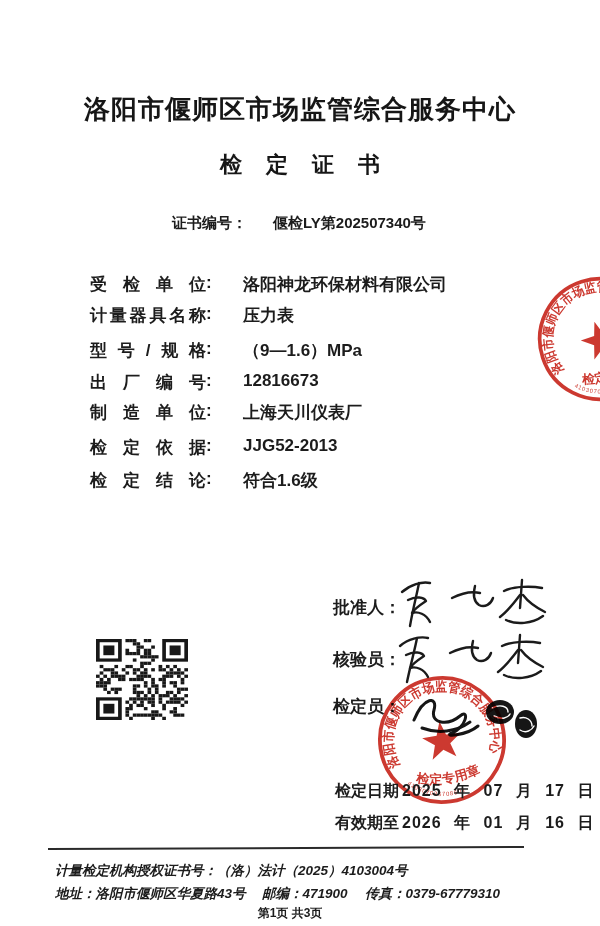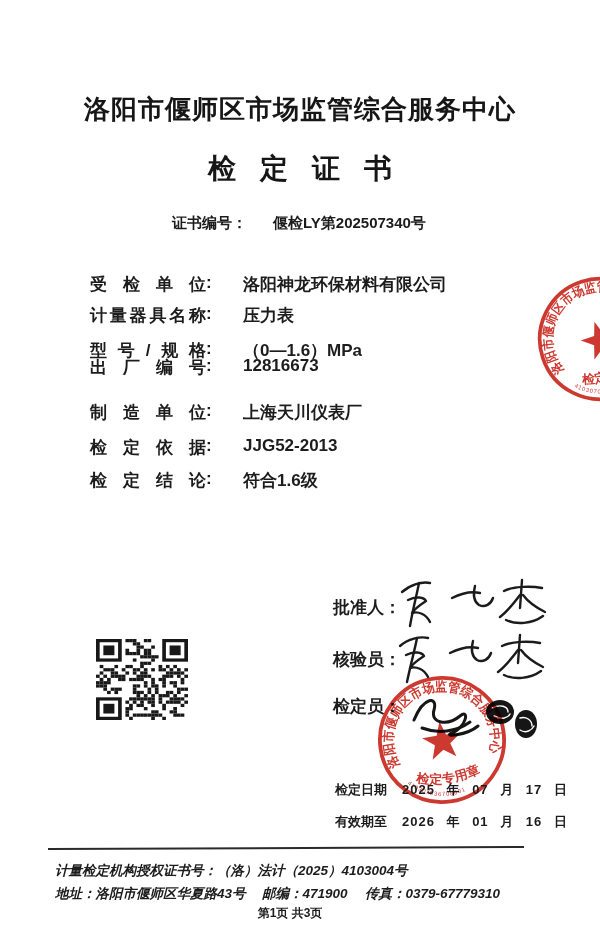--- a/index.html
+++ b/index.html
@@ -7,43 +7,43 @@
     position:relative;width:600px;height:926px;margin:2px auto;
     background:#ffffff;overflow:hidden;
     font-family:"Liberation Sans","DejaVu Sans",sans-serif;
     color:#1c1c1c;
   }
   .abs{position:absolute;}
   
   .org-title{left:0;top:90px;width:600px;text-align:center;
     font-size:26px;font-weight:bold;letter-spacing:1px;color:#161616;}
   .doc-title{left:0;top:148px;width:600px;text-align:center;
-    font-size:28px;font-weight:bold;letter-spacing:24px;text-indent:24px;color:#161616;}
+    font-size:22px;font-weight:bold;letter-spacing:24px;text-indent:24px;color:#161616;}
   .certno-row{left:172px;top:212px;font-size:15px;font-weight:bold;}
   .certno-row .val{margin-left:26px;font-weight:bold;}
   
   .frow{left:90px;width:470px;height:22px;font-size:17px;}
   .flabel{display:inline-block;width:116px;font-weight:bold;
     text-align:justify;text-align-last:justify;vertical-align:top;}
   .fcolon{font-weight:bold;}
   .fvalue{position:absolute;left:153px;top:0;font-weight:600;white-space:nowrap;}
-  .t0{top:271px;} .t1{top:302px;} .t2{top:337px;} .t3{top:354px;}
+  .t0{top:271px;} .t1{top:302px;} .t2{top:337px;} .t3{top:369px;}
   .t4{top:399px;} .t5{top:434px;} .t6{top:467px;}
   
   .sigrow{left:333px;font-size:17px;font-weight:bold;}
   .s0{top:594px;} .s1{top:646px;} .s2{top:693px;}
   .sig-svg{mix-blend-mode:multiply;}
   
   .stamp{mix-blend-mode:multiply;opacity:.92;}
   .stamp-bottom{left:374px;top:670px;transform:rotate(-8deg);}
   .stamp-right{left:534px;top:271px;transform:rotate(-18deg);}
   
   .qr{left:96px;top:637px;}
   
-  .daterow{left:335px;font-size:13px;font-weight:bold;white-space:nowrap;}
+  .daterow{left:335px;font-size:16px;font-weight:bold;white-space:nowrap;}
   .d0{top:779px;} .d1{top:811px;}
   .dateval{position:absolute;left:67px;top:0;letter-spacing:1px;word-spacing:7px;font-weight:bold;}
   
   .hrule{left:48px;top:845px;width:476px;height:0;border-top:2px solid #2a2a2a;transform:rotate(-0.25deg);}
   .fline{font-size:13.5px;font-weight:bold;white-space:nowrap;font-style:italic;}
   .f1{left:55px;top:860px;}
   .f1 .phone{position:absolute;left:310px;top:0;}
   .f2{left:55px;top:883px;}
   .f2 .post{position:absolute;left:207px;top:0;}
   .f2 .fax{position:absolute;left:310px;top:0;}
@@ -66,21 +66,21 @@
   <div class="abs frow t0">
     <span class="flabel">受检单位</span><span class="fcolon">:</span>
     <span class="fvalue">洛阳神龙环保材料有限公司</span>
   </div>
   <div class="abs frow t1">
     <span class="flabel">计量器具名称</span><span class="fcolon">:</span>
     <span class="fvalue">压力表</span>
   </div>
   <div class="abs frow t2">
     <span class="flabel">型号/规格</span><span class="fcolon">:</span>
-    <span class="fvalue">（0—1.6）MPa</span>
+    <span class="fvalue">（9—1.6）MPa</span>
   </div>
   <div class="abs frow t3">
     <span class="flabel">出厂编号</span><span class="fcolon">:</span>
     <span class="fvalue">12816673</span>
   </div>
   <div class="abs frow t4">
     <span class="flabel">制造单位</span><span class="fcolon">:</span>
     <span class="fvalue">上海天川仪表厂</span>
   </div>
   <div class="abs frow t5">

